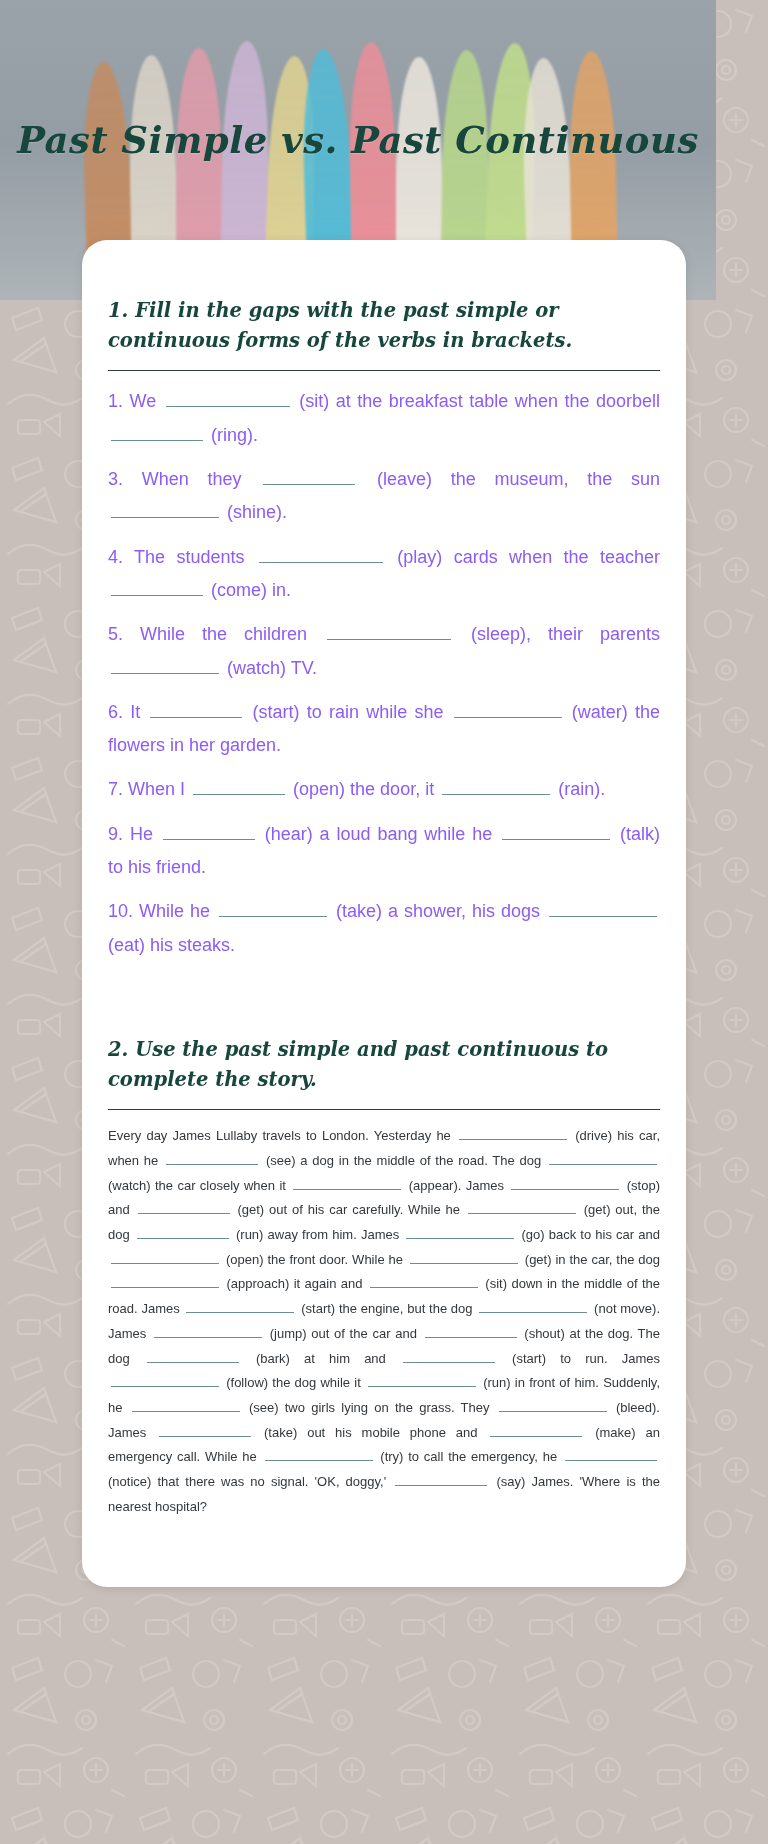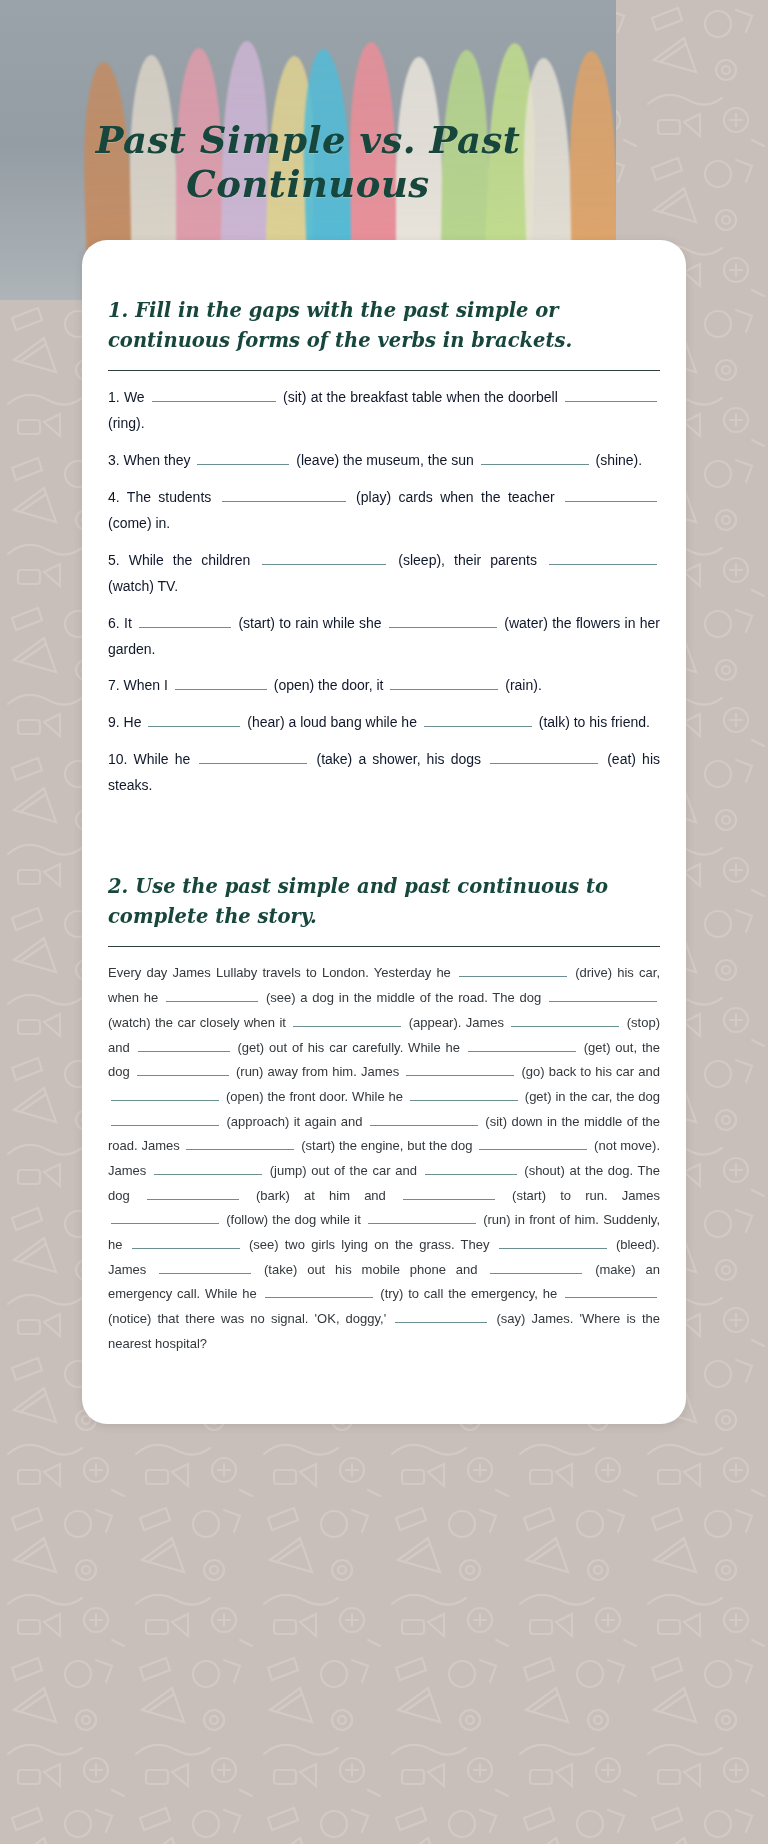--- a/index.html
+++ b/index.html
@@ -23,21 +23,21 @@
     inset: 0;
     background-color: #c8bfba;
     z-index: 0;
   }
   #page-bg svg { width: 100%; height: 100%; display: block; opacity: .55; }
 
   
   .hero {
     position: relative;
     z-index: 1;
-    width: 616px;
+    width: 716px;
     height: 300px;
     overflow: hidden;
     background: #22c55e;
   }
   .hero-chalks {
     position: absolute;
     inset: 0;
     display: flex;
     align-items: flex-end;
     padding-left: 88px;
@@ -105,23 +105,23 @@
 
   .rule {
     border: 0;
     border-top: 1px solid #2f3f3a;
     margin: 0 0 14px 0;
   }
 
   .q-list { list-style: none; }
 
   .q-item {
-    font-size: 14px;
+    font-size: 18px;
     line-height: 1.85;
-    color: #0f172a;
+    color: #8b5cf6;
     margin-bottom: 11px;
     text-align: justify;
   }
 
   .story {
     font-size: 13px;
     line-height: 1.9;
     color: #33383c;
     text-align: justify;
   }

